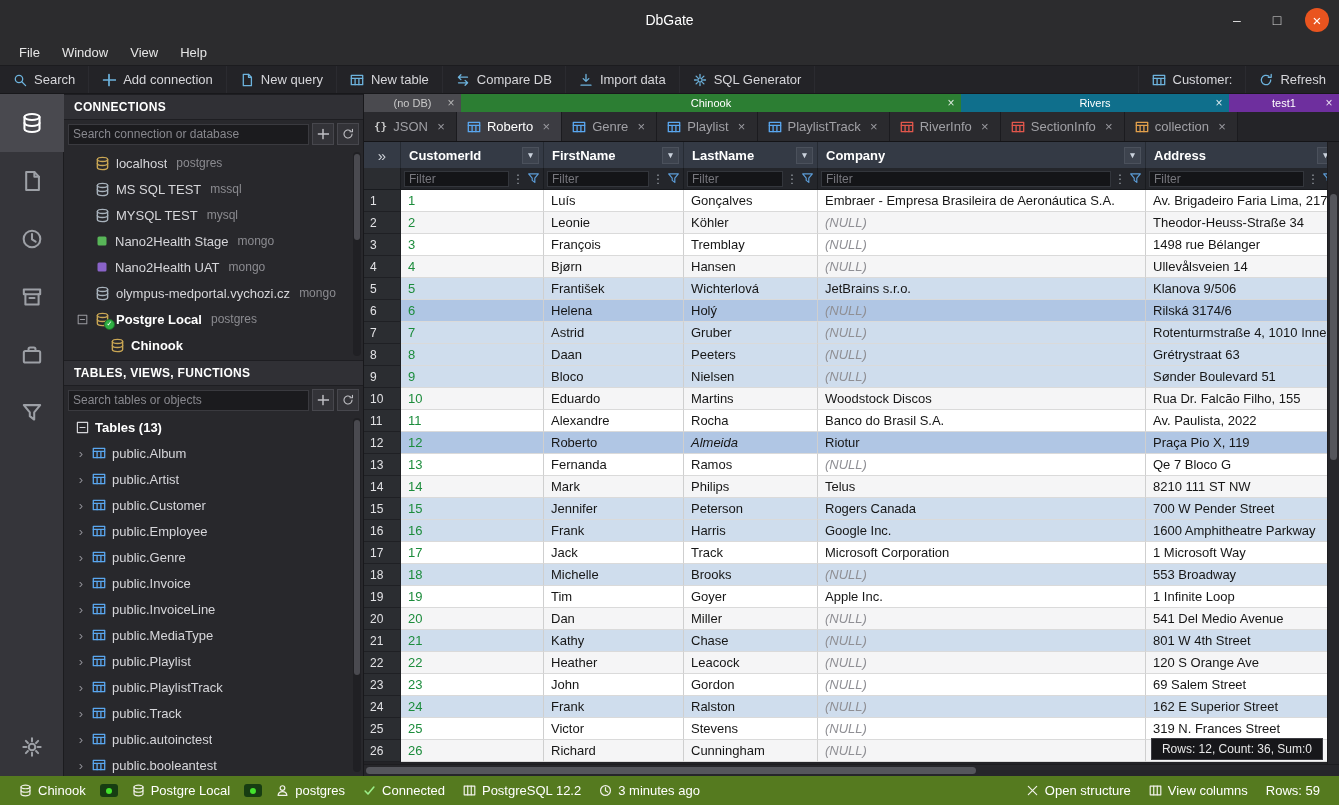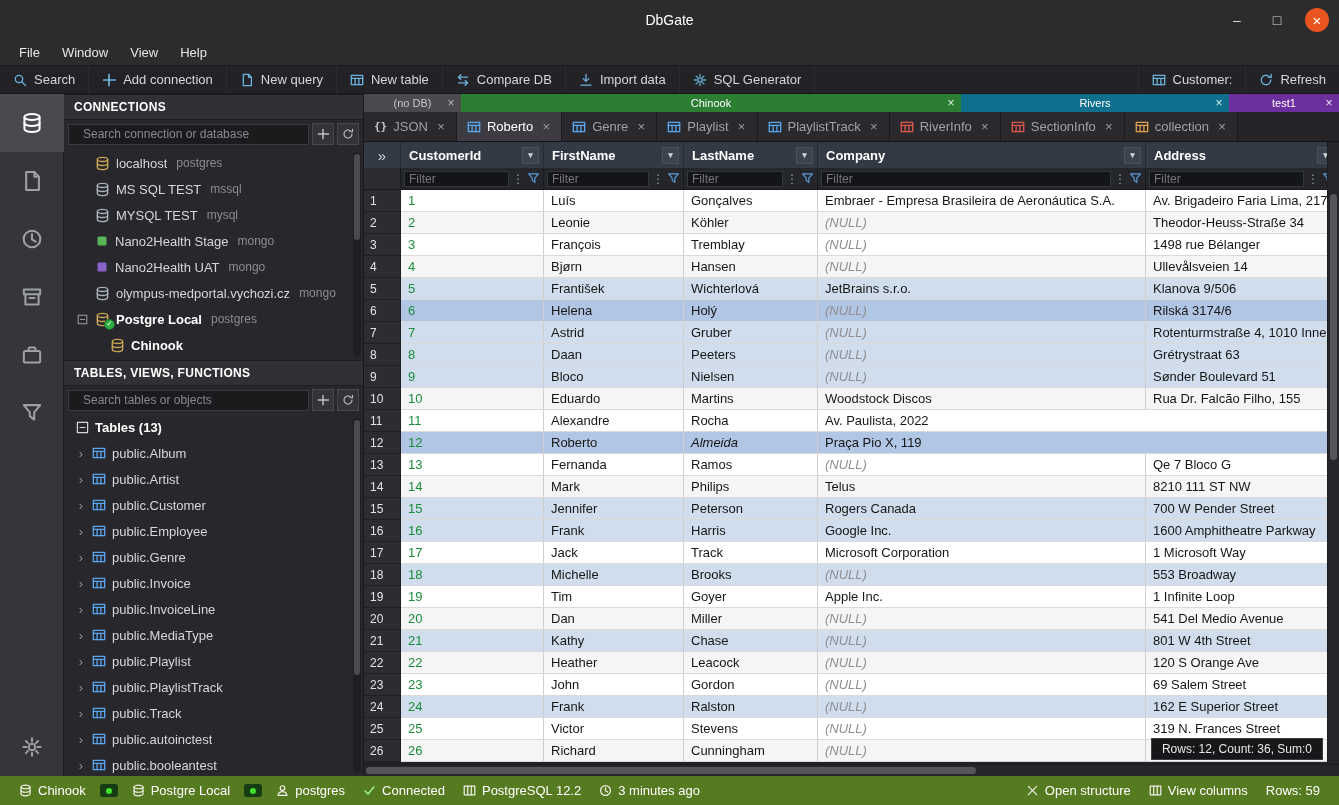--- a/index.html
+++ b/index.html
@@ -49,21 +49,21 @@
   .iconbar-spacer { flex:1; }
 
   
   .leftpanel { width:300px; flex:0 0 auto; background:#28282c; display:flex; flex-direction:column;
     border-right:1px solid #18181b; }
   .panel-header { height:26px; flex:0 0 auto; background:#303035; display:flex; align-items:center;
     padding:0 10px; font-size:12px; font-weight:bold; color:#fff; letter-spacing:.3px;
     border-top:1px solid #1e1e22; border-bottom:1px solid #1e1e22; }
   .search-row { height:28px; flex:0 0 auto; display:flex; align-items:center; padding:3px 4px; gap:3px; }
   .search-input { flex:1; min-width:0; height:21px; background:#1b1b1e; border:1px solid #3a3a3f;
-    color:#cfcfcf; font-size:12px; padding:0 14px; font-family:"Liberation Sans", sans-serif; }
+    color:#cfcfcf; font-size:12px; padding:0 4px; font-family:"Liberation Sans", sans-serif; }
   .search-input::placeholder { color:#88888e; }
   .mini-btn { width:22px; height:22px; flex:0 0 auto; background:#333338; border:1px solid #47474d;
     display:flex; align-items:center; justify-content:center; color:#c0c0c5; cursor:pointer; }
   .mini-btn .icon, .mini-btn svg { width:12px; height:12px; }
 
   .conn-list { flex:0 0 auto; position:relative; padding:2px 0; }
   .tables-list { flex:1; min-height:0; position:relative; overflow:hidden; }
 
   .tree-item { height:26px; display:flex; align-items:center; gap:6px; padding-left:12px;
     font-size:13px; color:#d6d6da; cursor:pointer; white-space:nowrap; }
@@ -889,27 +889,29 @@
               <div class="cell" style="width: 140px;">Eduardo</div>
               <div class="cell" style="width: 134px;">Martins</div>
               <div class="cell" style="width: 328px;">Woodstock Discos</div>
               <div class="cell" style="flex: 1 1 auto; min-width: 0px;">Rua Dr. Falcão Filho, 155</div>
             </div>
             <div class="grid-row">
               <div class="rownum">11</div>
               <div class="cell idcol" style="width: 143px;">11</div>
               <div class="cell" style="width: 140px;">Alexandre</div>
               <div class="cell" style="width: 134px;">Rocha</div>
+              <div class="cell" style="width: 328px;">Banco do Brasil S.A.</div>
               <div class="cell" style="flex: 1 1 auto; min-width: 0px;">Av. Paulista, 2022</div>
             </div>
             <div class="grid-row alt sel2">
               <div class="rownum">12</div>
               <div class="cell idcol" style="width: 143px;">12</div>
               <div class="cell" style="width: 140px;">Roberto</div>
               <div class="cell" style="width: 134px; font-style: italic;">Almeida</div>
+              <div class="cell" style="width: 328px;">Riotur</div>
               <div class="cell" style="flex: 1 1 auto; min-width: 0px;">Praça Pio X, 119</div>
             </div>
             <div class="grid-row">
               <div class="rownum">13</div>
               <div class="cell idcol" style="width: 143px;">13</div>
               <div class="cell" style="width: 140px;">Fernanda</div>
               <div class="cell" style="width: 134px;">Ramos</div>
               <div class="cell" style="width: 328px;">
                 <span class="nullv">(NULL)</span>
               </div>

